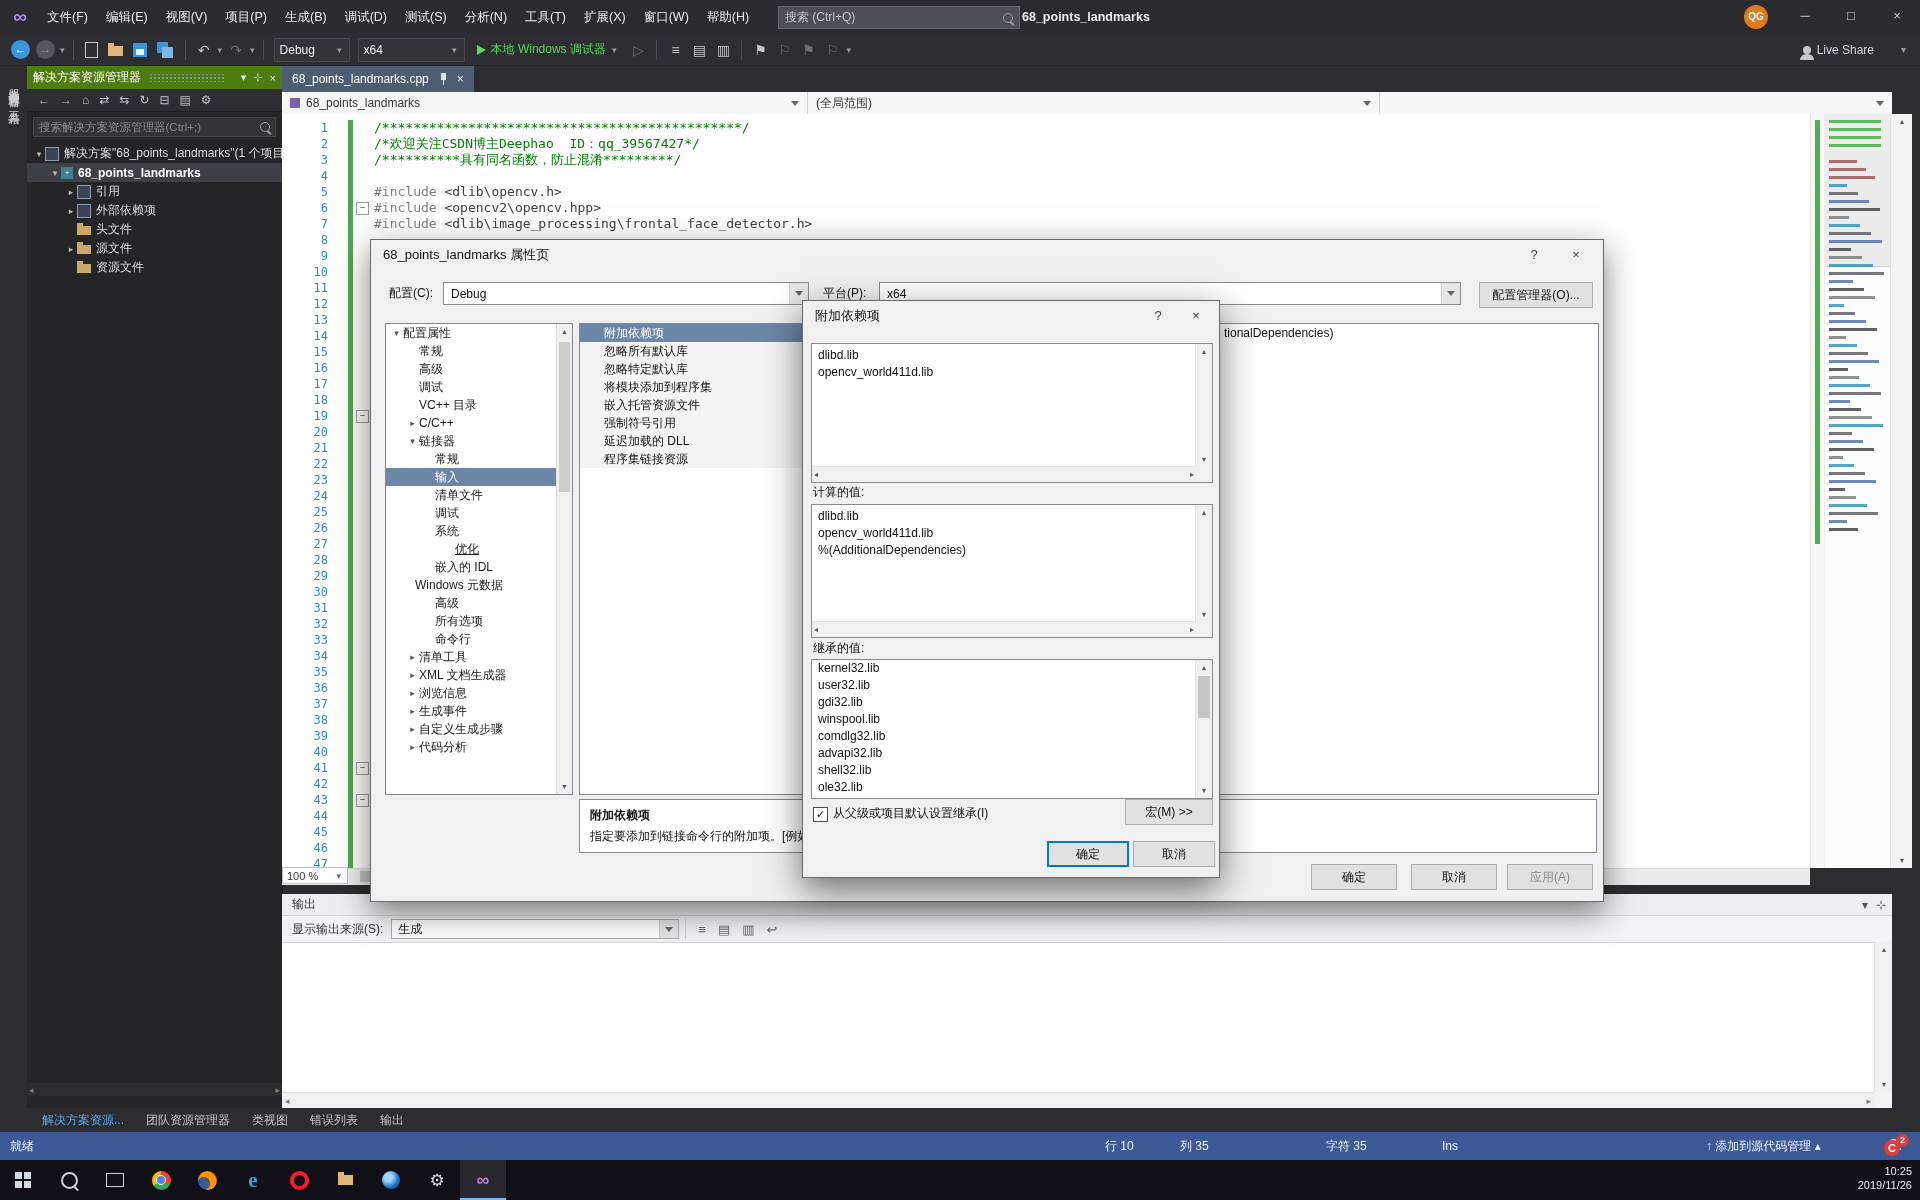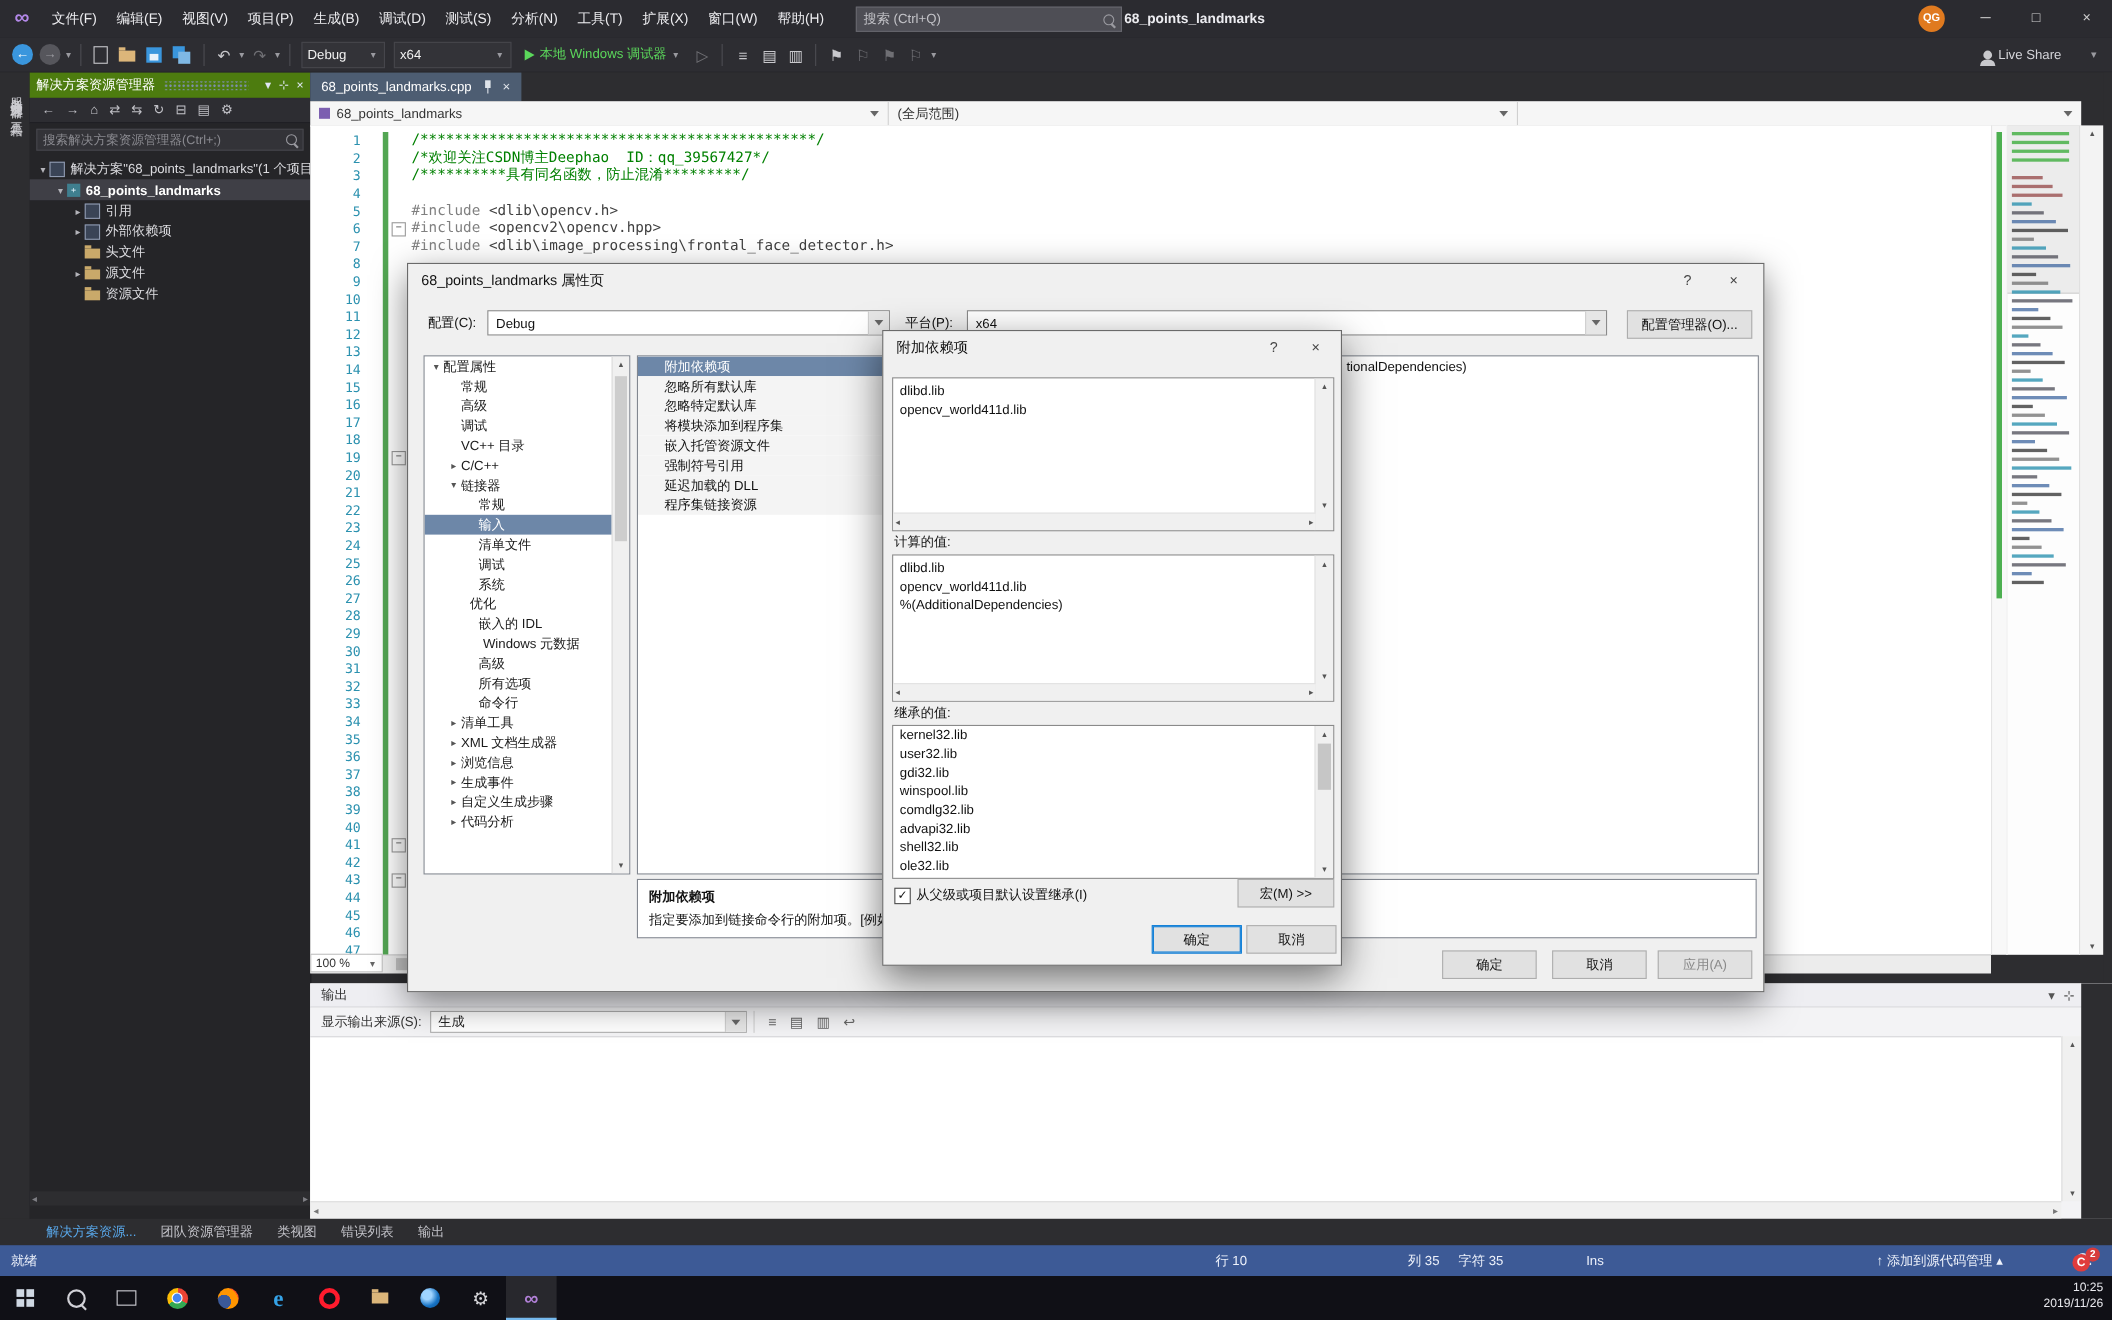--- a/index.html
+++ b/index.html
@@ -577,21 +577,21 @@
       <div class="btab active">解决方案资源...</div>
       <div class="btab">团队资源管理器</div>
       <div class="btab">类视图</div>
       <div class="btab">错误列表</div>
       <div class="btab">输出</div>
     </div>
 
   <div class="statusbar">
     <span class="sb-item nw" style="left:10px">就绪</span>
     <span class="sb-item" style="left:1105px">行 10</span>
-    <span class="sb-item" style="left:1280px">列 35</span>
+    <span class="sb-item" style="left:1180px">列 35</span>
     <span class="sb-item" style="left:1326px">字符 35</span>
     <span class="sb-item" style="left:1442px">Ins</span>
     <span class="sb-item" style="left:1706px">↑ <span>添加到源代码管理</span> ▴</span>
     <span class="bell"></span>
     <span class="badge">2</span>
   </div>
 
   <div class="taskbar" id="taskbar">
     <div class="tk-item">
         <div class="win-logo">
@@ -701,29 +701,29 @@
           <div class="nw" style="flex: 1 1 0%;">清单文件</div>
         </div>
         <div class="pt-row" style="padding-left: 36px;">
           <div class="pt-exp"></div>
           <div class="nw" style="flex: 1 1 0%;">调试</div>
         </div>
         <div class="pt-row" style="padding-left: 36px;">
           <div class="pt-exp"></div>
           <div class="nw" style="flex: 1 1 0%;">系统</div>
         </div>
-        <div class="pt-row" style="padding-left: 28px;">
+        <div class="pt-row" style="padding-left: 56px; text-decoration: underline;">
           <div class="pt-exp"></div>
           <div class="nw" style="flex: 1 1 0%;">优化</div>
         </div>
         <div class="pt-row" style="padding-left: 36px;">
           <div class="pt-exp"></div>
           <div class="nw" style="flex: 1 1 0%;">嵌入的 IDL</div>
         </div>
-        <div class="pt-row" style="padding-left: 40px;">
+        <div class="pt-row" style="padding-left: 16px;">
           <div class="pt-exp"></div>
           <div class="nw" style="flex: 1 1 0%;">Windows 元数据</div>
         </div>
         <div class="pt-row" style="padding-left: 36px;">
           <div class="pt-exp"></div>
           <div class="nw" style="flex: 1 1 0%;">高级</div>
         </div>
         <div class="pt-row" style="padding-left: 36px;">
           <div class="pt-exp"></div>
           <div class="nw" style="flex: 1 1 0%;">所有选项</div>

